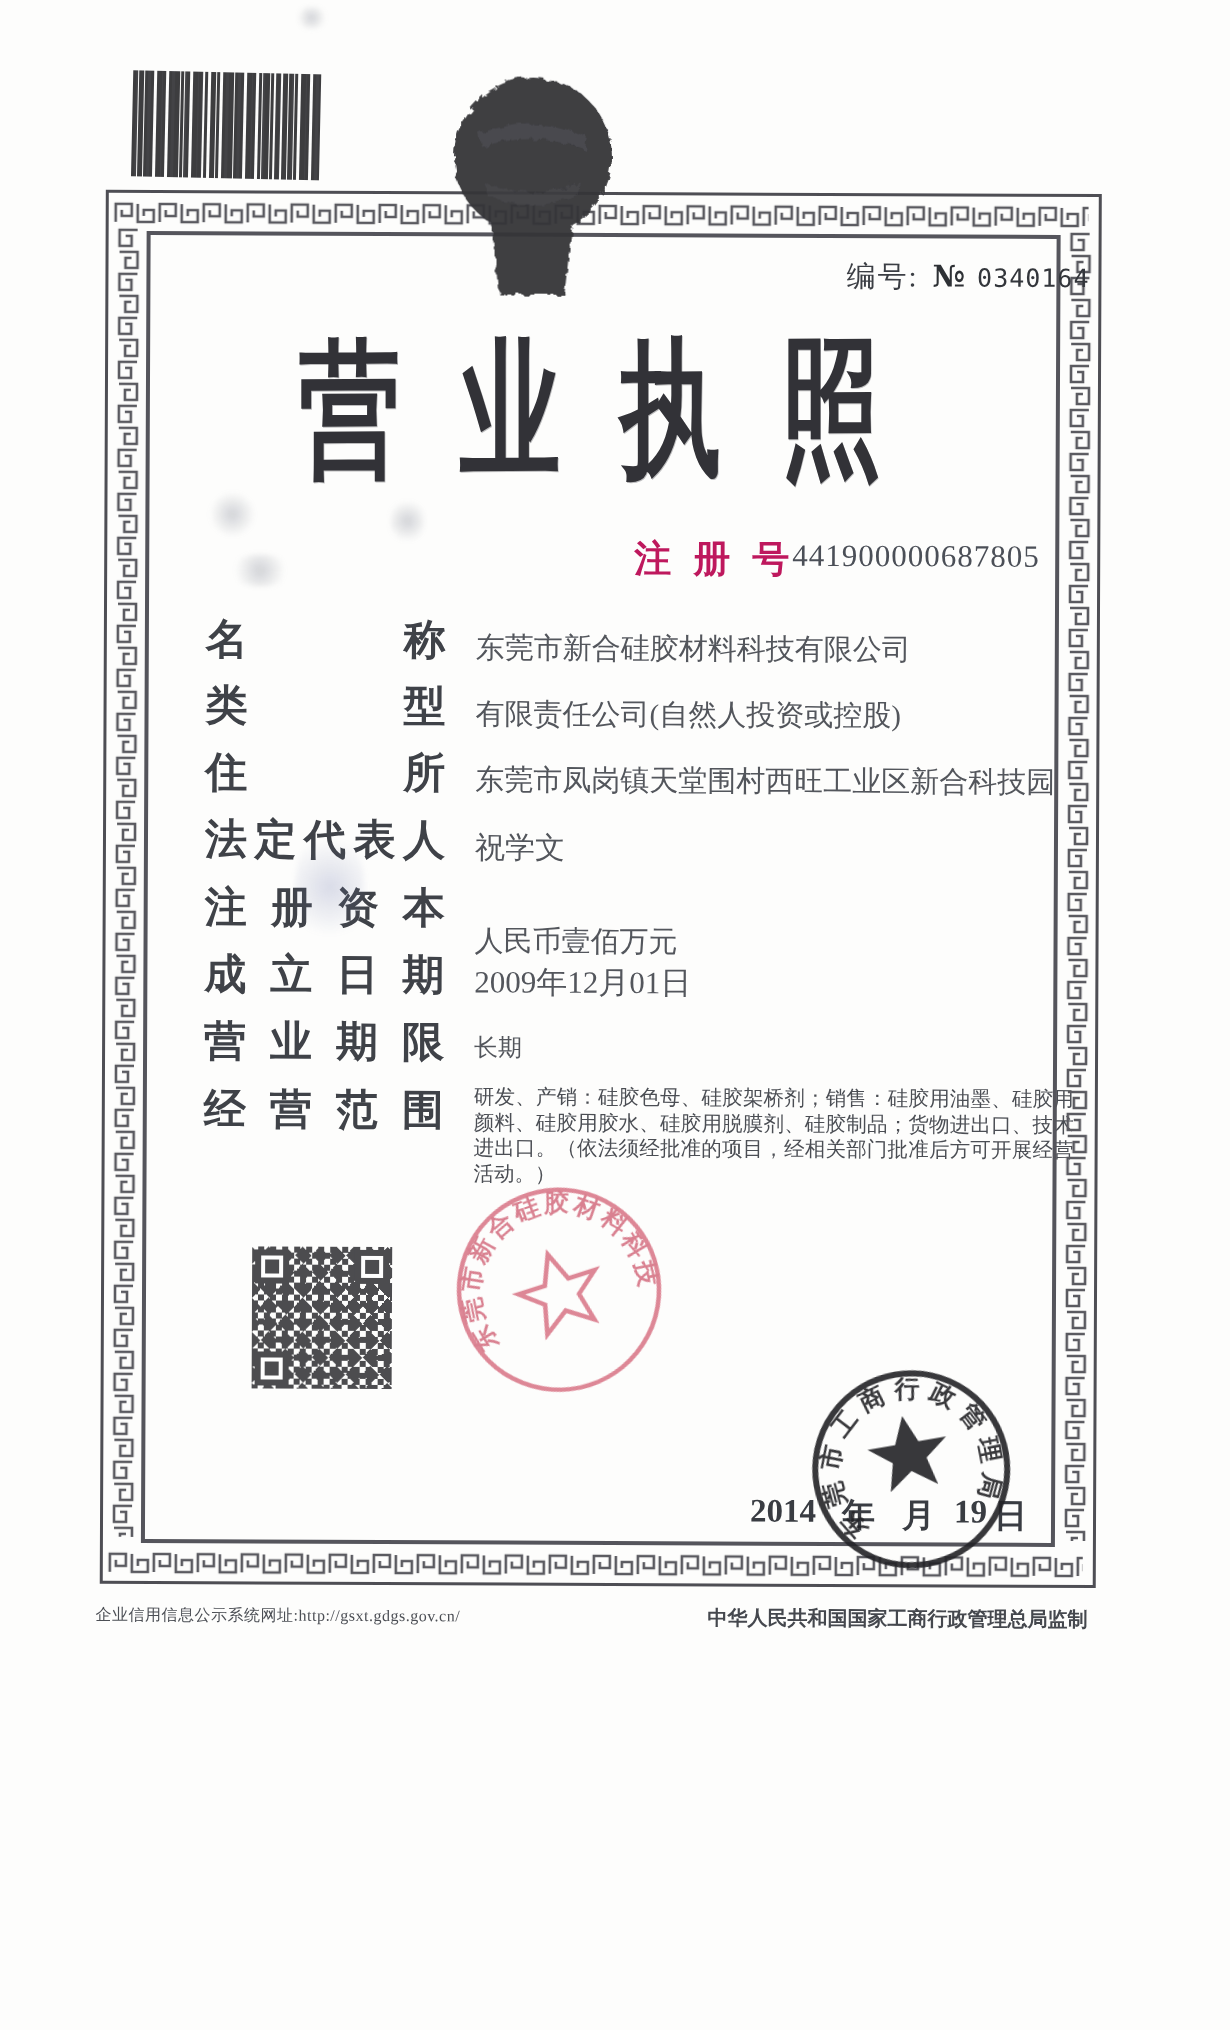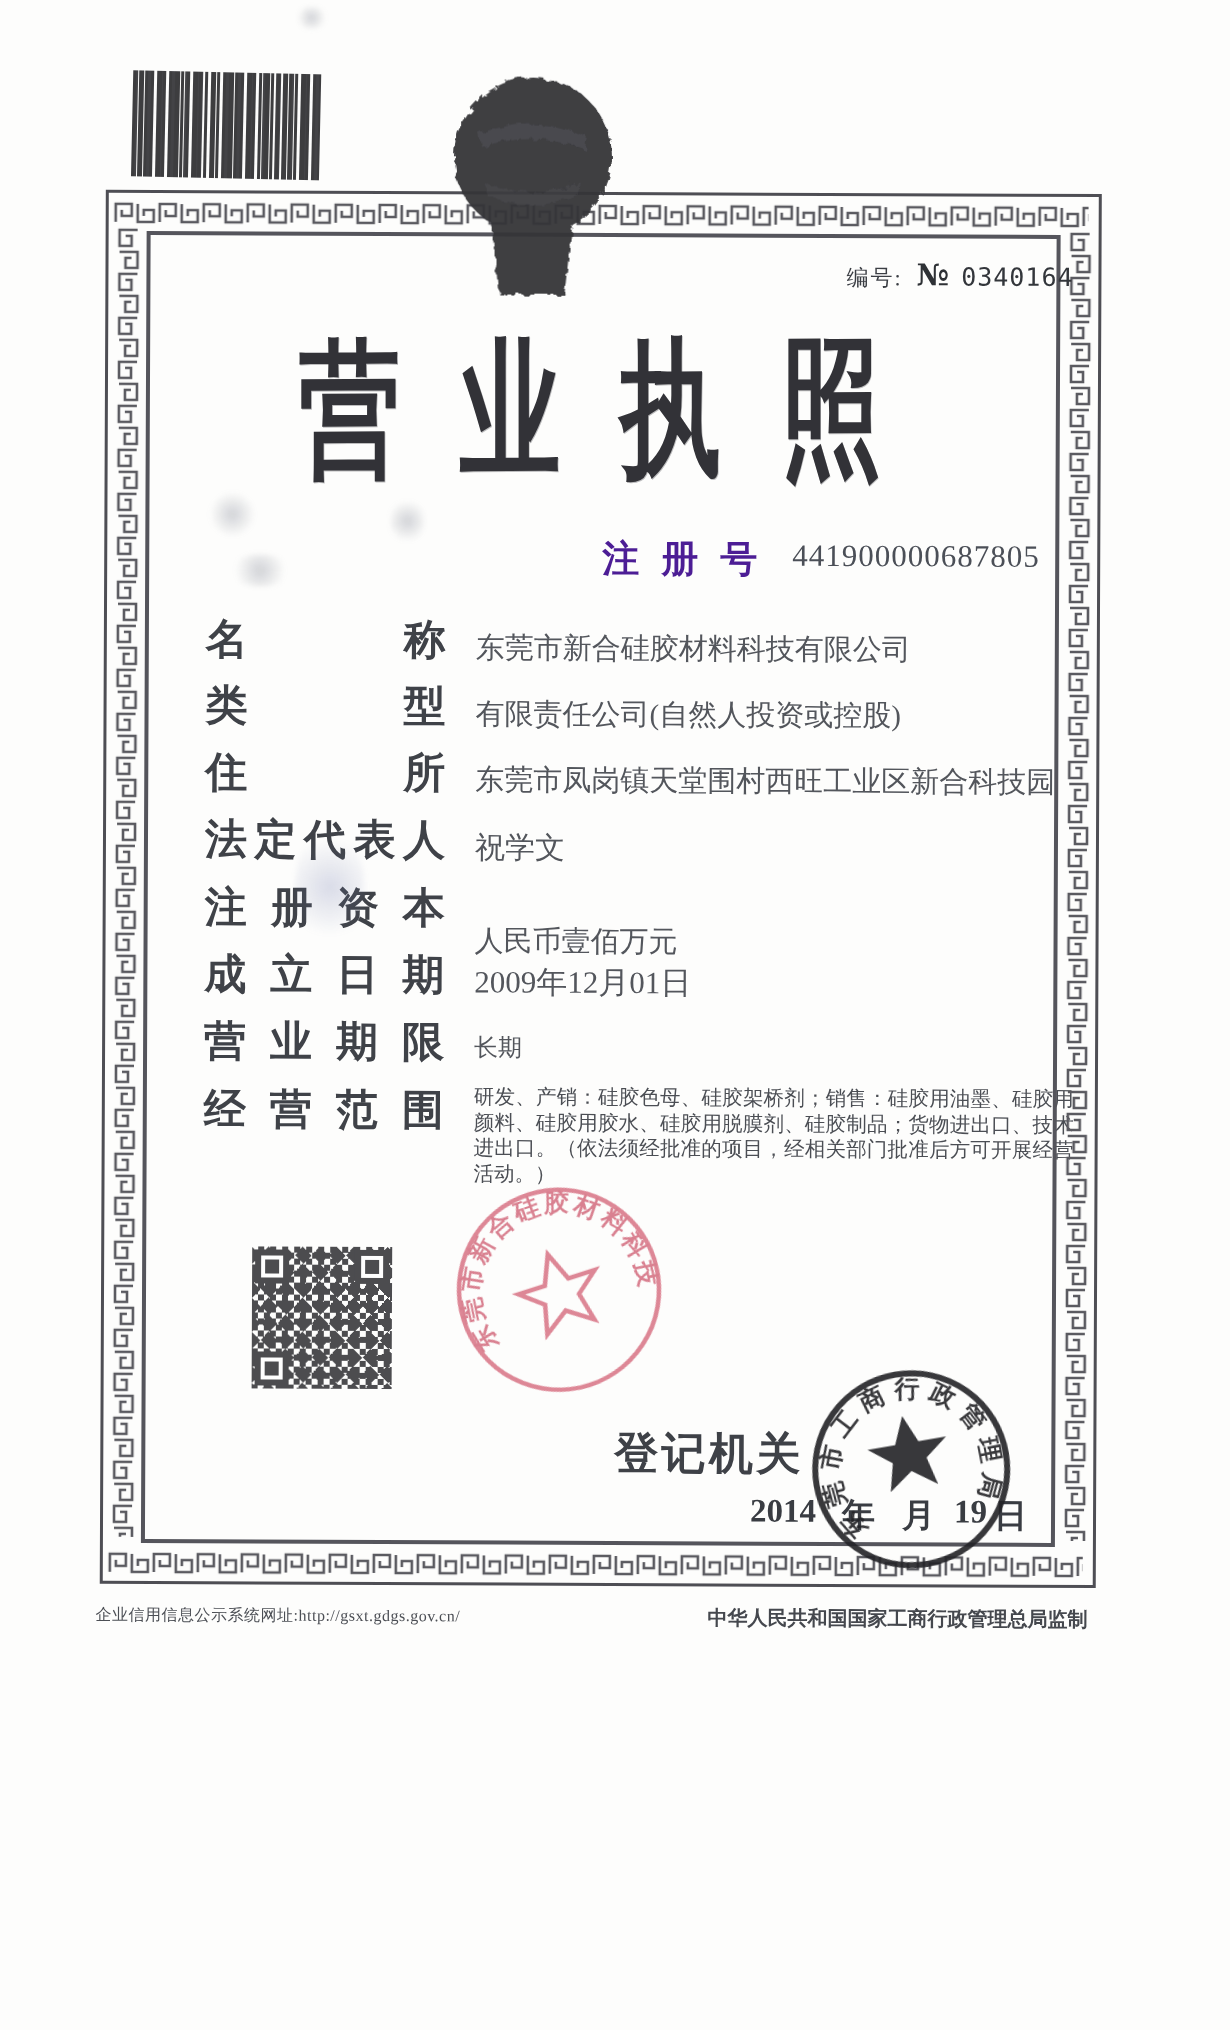--- a/index.html
+++ b/index.html
@@ -25,34 +25,34 @@
       repeating-linear-gradient(90deg,#1b1b1e 0 3px,transparent 3px 6px),
       repeating-linear-gradient(90deg,#1b1b1e 0 2px,transparent 2px 9px),
       repeating-linear-gradient(90deg,#232327 0 5px,transparent 5px 13px),
       repeating-linear-gradient(0deg,rgba(255,255,255,.25) 0 2px,transparent 2px 7px);}
 
   
   .emblem{position:absolute;left:447px;top:64px;z-index:3;opacity:.95;}
 
   
   .serial{position:absolute;left:845px;top:256px;z-index:4;white-space:nowrap;}
-  .serial .zh{font-size:22px;color:#3b3e44;letter-spacing:2px;}
+  .serial .zh{font-size:29px;color:#3b3e44;letter-spacing:2px;}
   .serial .nosym{font-family:"DejaVu Serif",serif;font-weight:bold;font-size:30px;color:#2e3135;margin:0 8px 0 10px;}
   .serial .digits{font-family:"DejaVu Sans Mono",monospace;font-size:25px;color:#33363b;letter-spacing:1px;}
 
   
   .title{position:absolute;left:298px;top:338px;z-index:4;
          font-family:"DejaVu Sans","Liberation Sans",sans-serif;font-weight:700;
          font-size:148px;line-height:1;letter-spacing:88px;color:#323237;
          transform:scaleX(.68) rotate(-.4deg);transform-origin:left top;white-space:nowrap;
          text-shadow:1px 1px 0 rgba(70,70,75,.35);}
 
   
   .regno{position:absolute;left:0;top:534px;width:1230px;z-index:4;}
-  .regno .lbl{position:absolute;left:602px;width:155px;font-size:37px;font-weight:600;color:#4c1d95;
+  .regno .lbl{position:absolute;left:634px;width:155px;font-size:37px;font-weight:600;color:#be185d;
               text-align:justify;text-align-last:justify;}
   .regno .val{position:absolute;left:792px;top:3px;font-size:31px;color:#4b4f57;letter-spacing:1px;}
 
   
   .flabel{position:absolute;left:206px;width:240px;font-size:42px;font-weight:600;color:#3f4248;
           text-align:justify;text-align-last:justify;line-height:1.1;}
   .fvalue{position:absolute;left:476px;color:#53565c;white-space:nowrap;}
   .fvalue.scope{white-space:normal;width:600px;font-size:20.5px;line-height:25.5px;
                 text-align:justify;color:#4b4e54;}
 
@@ -193,21 +193,20 @@
 
   <svg class="seal seal-red" width="240" height="240" viewBox="0 0 240 240">
     <circle cx="120" cy="120" r="100" fill="none" stroke="#d5677a" stroke-width="4.5"></circle>
     <path id="redArc" d="M 46.7 153.8 A 80 80 0 1 1 193.3 153.8" fill="none"></path>
     <text font-size="25" fill="#cf5e72" letter-spacing="3" font-weight="600" font-family="'DejaVu Sans',sans-serif">
       <textPath href="#redArc" startOffset="0">东莞市新合硅胶材料科技有限公司</textPath>
     </text>
     <path d="M120 83 L132.3 112 L160 112 L137.8 130 L144.7 159 L120 141.8 L95.3 159 L102.2 130 L80 112 L107.7 112 Z" fill="none" stroke="#d5677a" stroke-width="4.5"></path>
   </svg>
 
-  <div class="registrar">登记机关</div>
 
   <div class="issue-date">
     <span class="d-year">2014</span>
     <span class="d-yu">年</span>
     <span class="d-mu">月</span>
     <span class="d-day">19</span>
     <span class="d-du">日</span>
   </div>
 
   <svg class="seal seal-black" width="220" height="220" viewBox="0 0 220 220">

